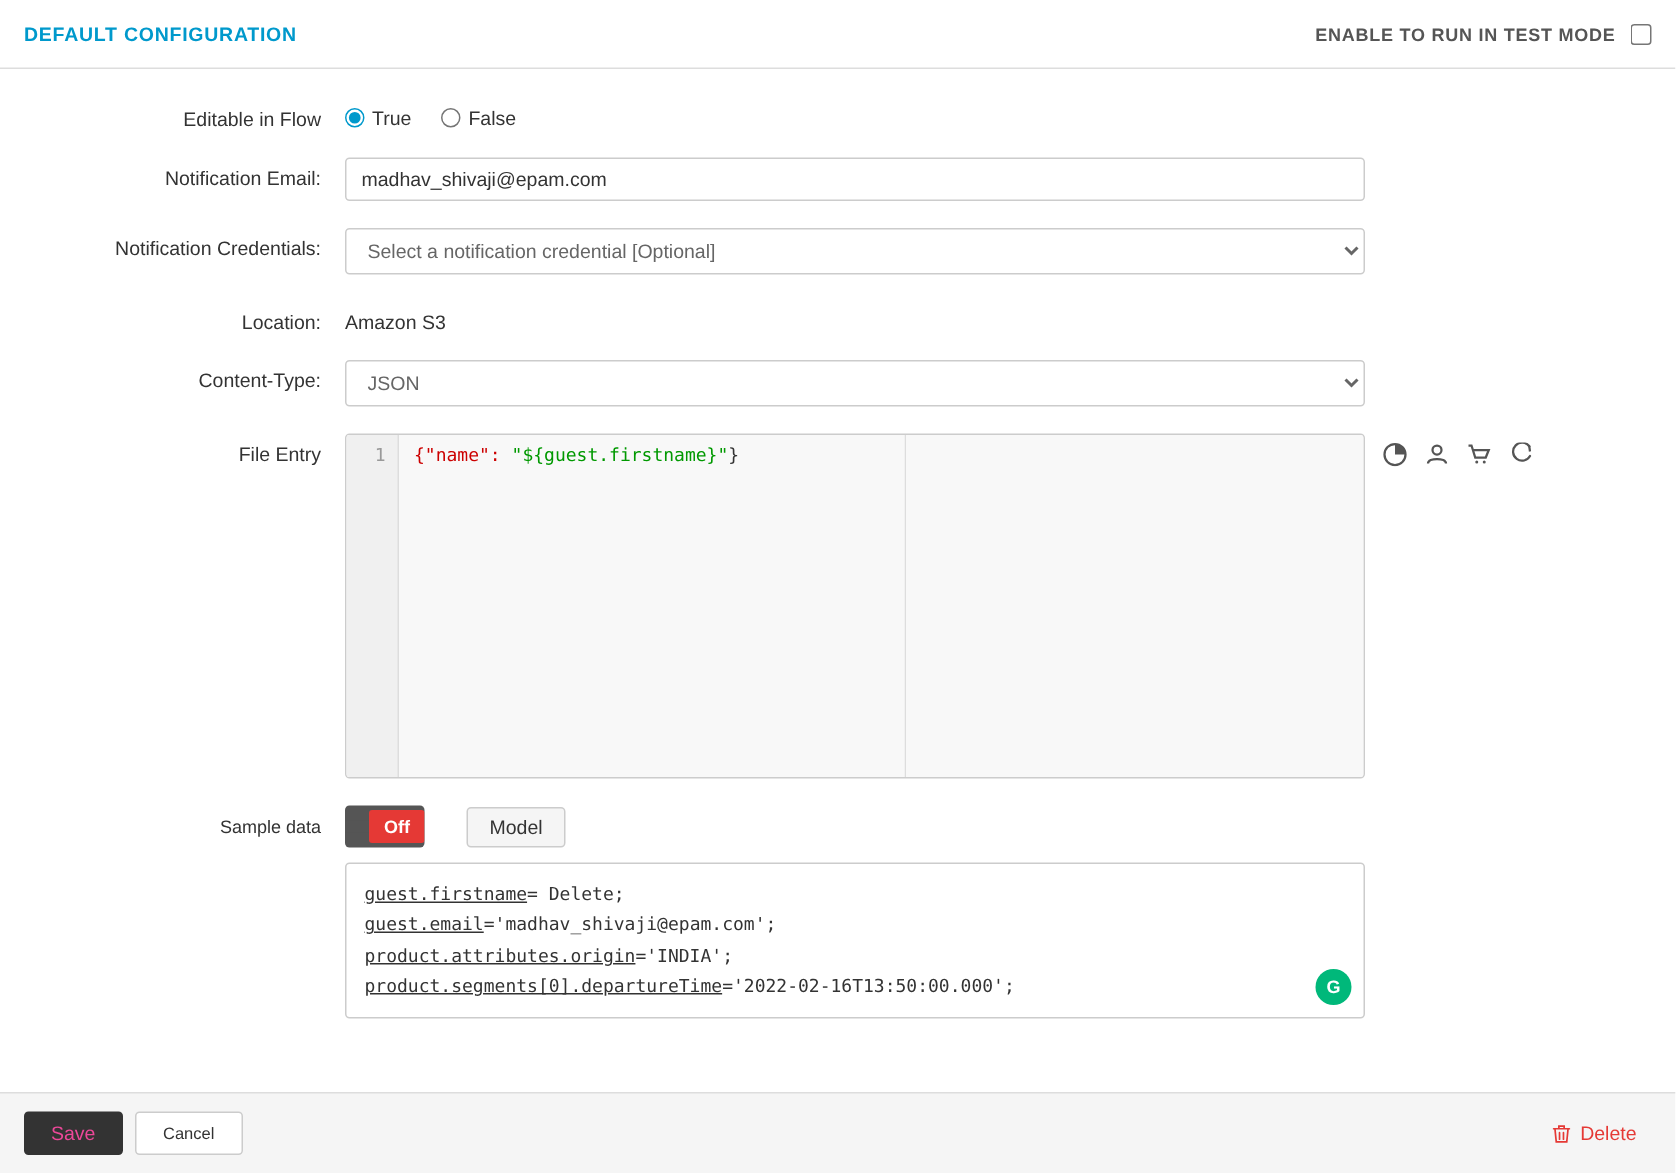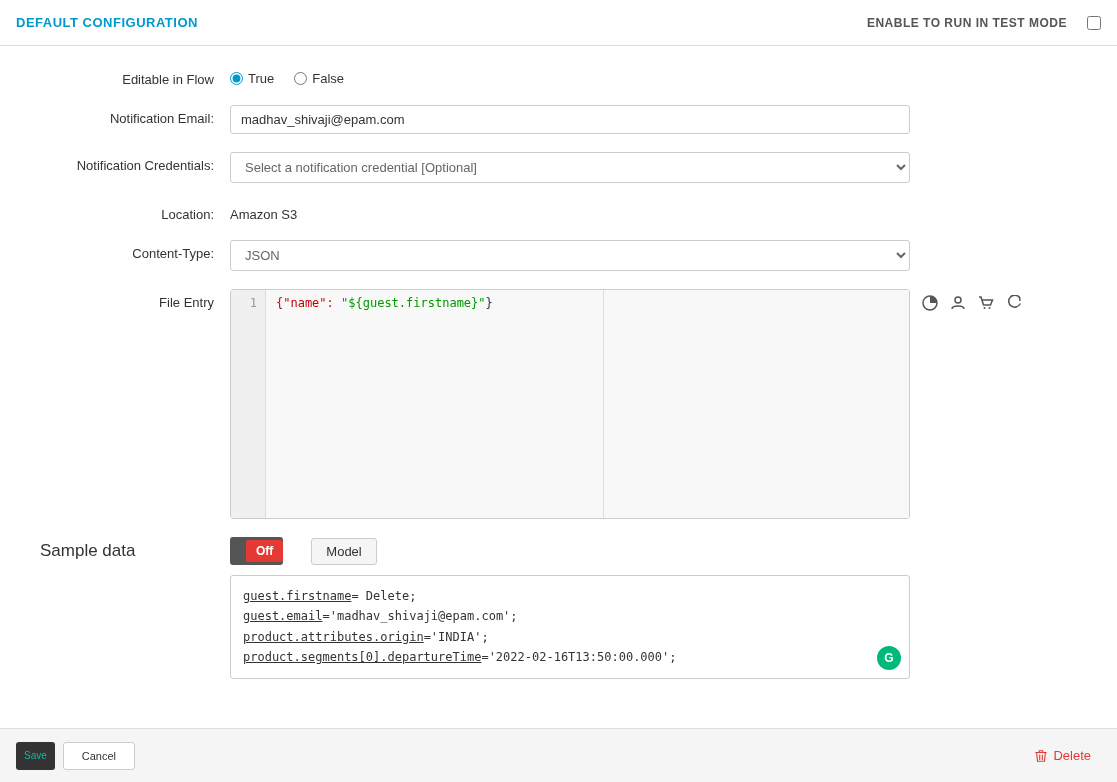--- a/index.html
+++ b/index.html
@@ -185,22 +185,23 @@
       margin-bottom: 18px;
     }
     .sample-data-header {
       display: flex;
       align-items: center;
       margin-bottom: 10px;
     }
     .sample-data-label {
       width: 190px;
       min-width: 190px;
+      text-align: right;
       padding-right: 16px;
-      font-size: 17px;
+      font-size: 12px;
       color: #333;
     }
     .sample-data-controls {
       display: flex;
       align-items: center;
       gap: 28px;
     }
 
     
     .toggle-switch {
@@ -292,25 +293,25 @@
       border-top: 1px solid #ddd;
       background: #f5f5f5;
       min-height: 52px;
     }
     .footer-left {
       display: flex;
       gap: 8px;
     }
     .save-btn {
       background: #333;
-      color: #14b8a6;
+      color: #ec4899;
       border: none;
-      padding: 7px 8px;
-      border-radius: 3px;
-      font-size: 10px;
+      padding: 7px 18px;
+      border-radius: 3px;
+      font-size: 13px;
       cursor: pointer;
     }
     .cancel-btn {
       background: #fff;
       color: #333;
       border: 1px solid #ccc;
       padding: 7px 18px;
       border-radius: 3px;
       font-size: 11px;
       cursor: pointer;
@@ -350,21 +351,21 @@
     .editor-right {
       flex: 1;
       background: #f8f8f8;
     }
   </style>
 </head>
 <body>
 
 <div class="header">
   <span class="header-title">DEFAULT CONFIGURATION</span>
-  <div style="display:flex;align-items:center;gap:20px;">
+  <div style="display:flex;align-items:center;gap:10px;">
     <span class="test-mode-label">ENABLE TO RUN IN TEST MODE</span>
     <input type="checkbox" class="test-mode-checkbox" style="">
   </div>
 </div>
 
 <div class="main-content">
 
   <div class="form-row">
     <div class="form-label">Editable in Flow</div>
     <div class="form-control-wrapper">

